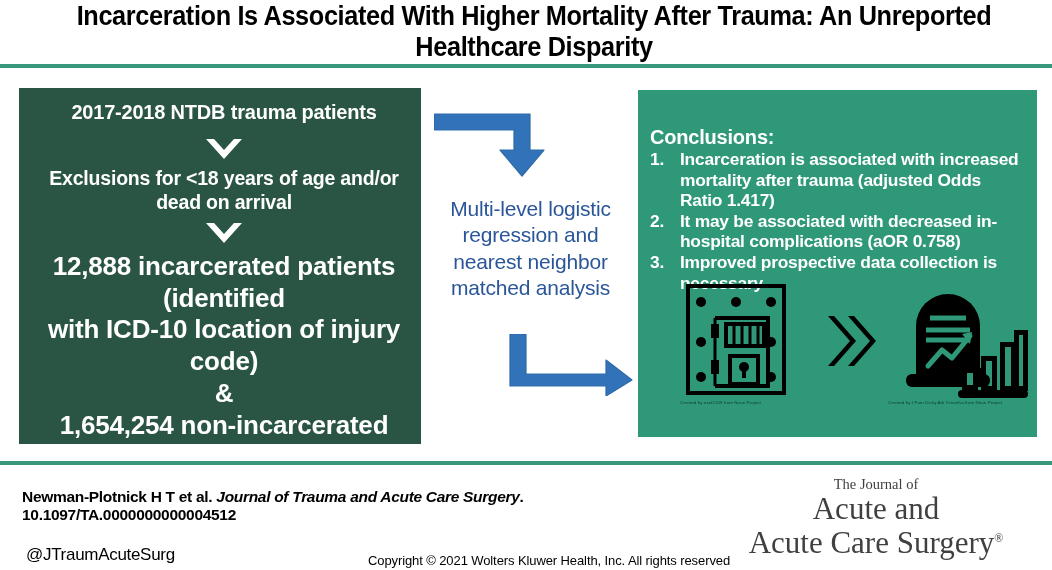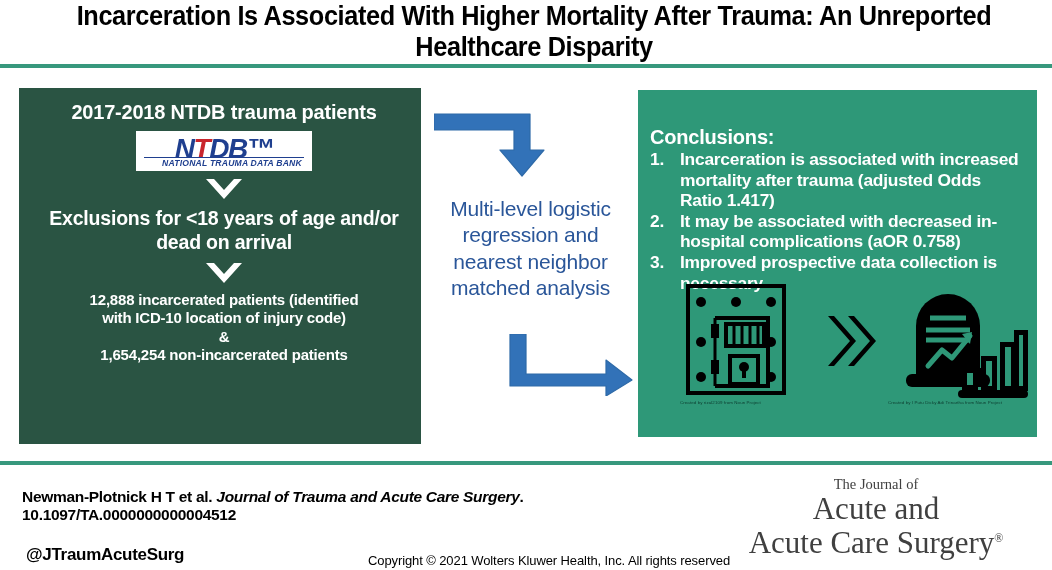--- a/index.html
+++ b/index.html
@@ -65,21 +65,21 @@
   }
   .lp-text {
     color: #ffffff;
     text-align: center;
     font-weight: bold;
     line-height: 1.22;
     letter-spacing: -0.2px;
   }
   #lp-line1 { font-size: 20px; margin-top: 2px; }
   #lp-line2 { font-size: 19.5px; }
-  #lp-line3 { font-size: 15px; }
+  #lp-line3 { font-size: 26px; }
 
   
   #ntdb-logo {
     width: 176px;
     height: 40px;
     background: #ffffff;
     margin: 7px 0 0 0;
     position: relative;
     overflow: hidden;
   }
@@ -248,21 +248,21 @@
     font-weight: bold;
     color: #000;
     letter-spacing: -0.3px;
   }
   #citation .ital { font-style: italic; }
   #handle {
     position: absolute;
     left: 26px;
     top: 545px;
     font-size: 17px;
-    font-weight: bold;
+    font-weight: normal;
     letter-spacing: -0.3px;
     color: #000;
   }
   #copyright {
     position: absolute;
     left: 368px;
     top: 553px;
     font-size: 13px;
     color: #000;
     letter-spacing: -0.1px;

